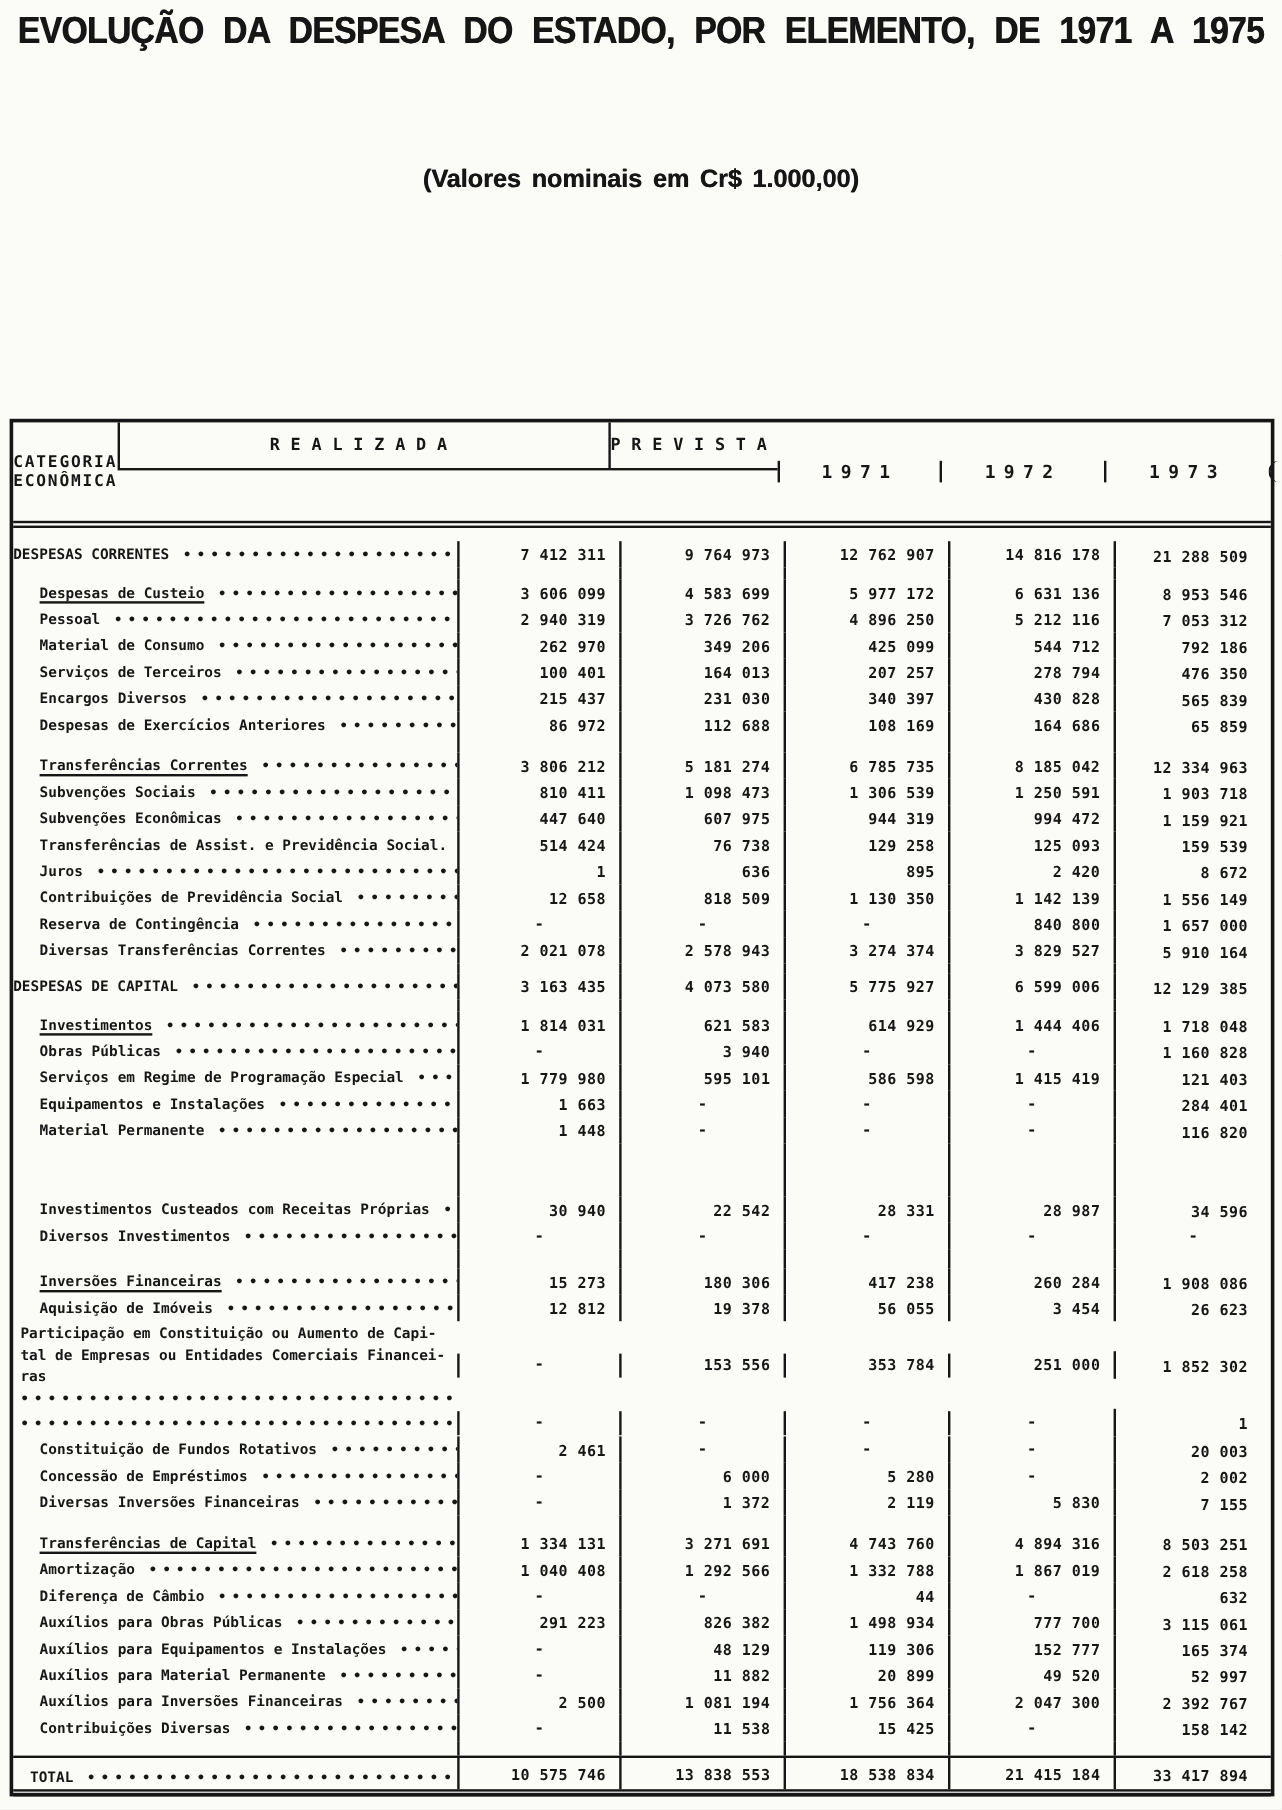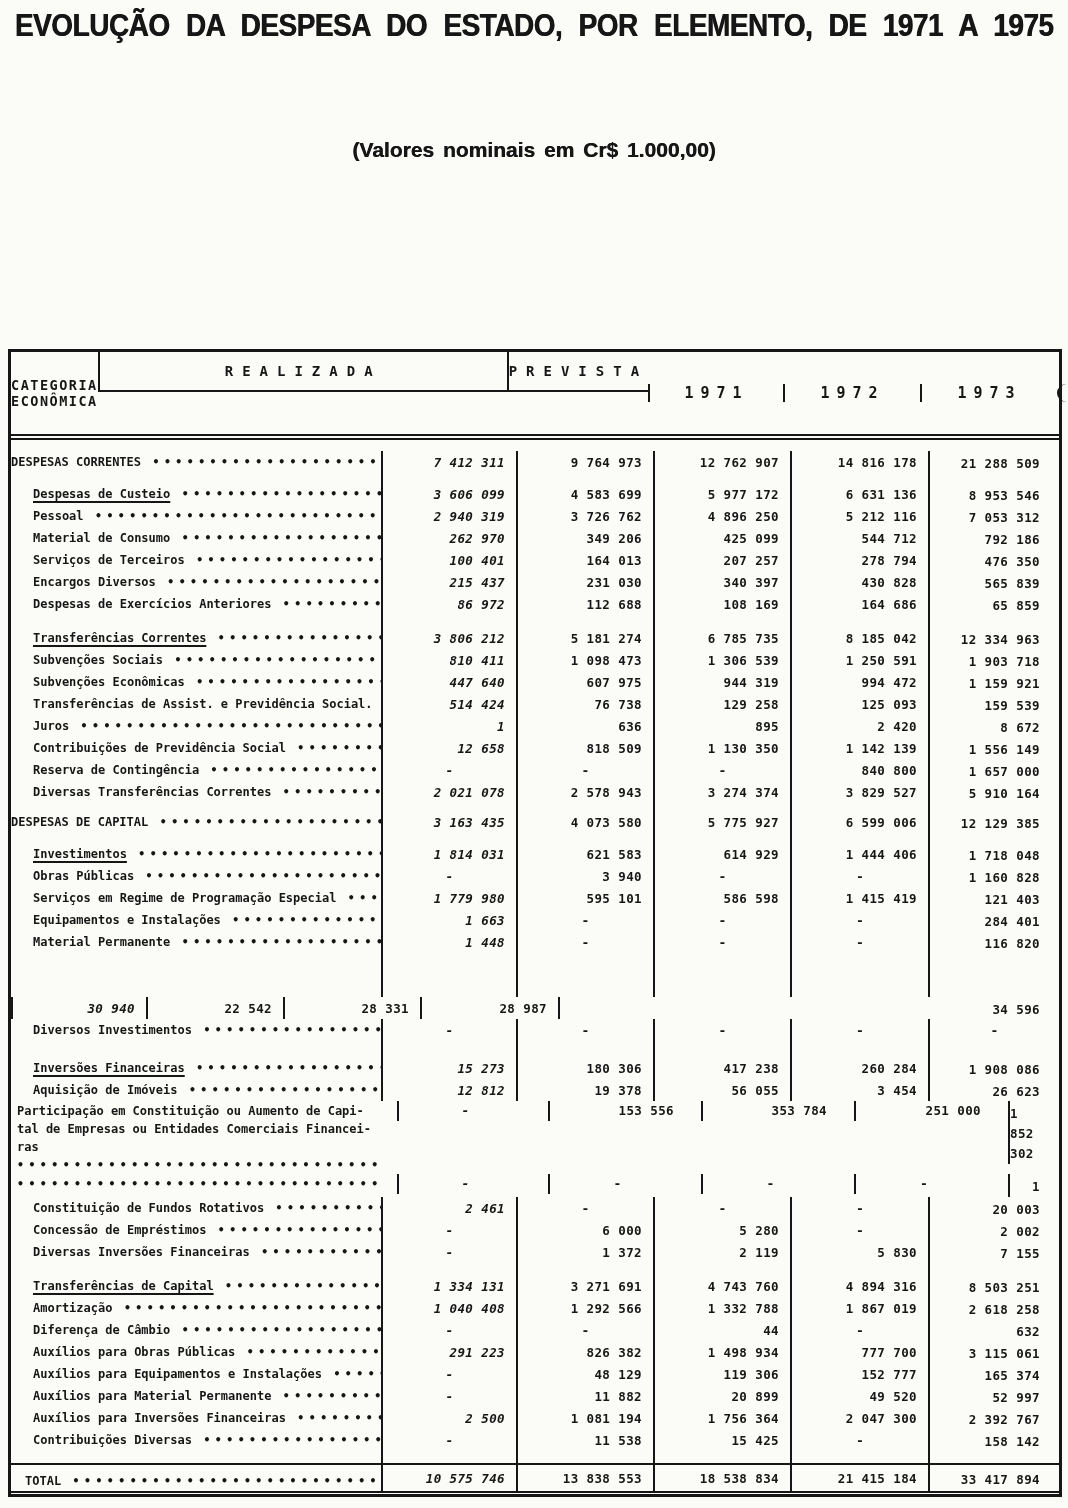--- a/index.html
+++ b/index.html
@@ -37,32 +37,32 @@
     font-size:15px;letter-spacing:7px;border-left:2px solid var(--ink);}
   .y1{width:var(--c1);} .y2{width:var(--c2);} .y3{width:var(--c3);} .y4{width:var(--c4);border-radius:21px;} .y5{flex:1;}
 
   
   .tbody{flex:1;display:flex;flex-direction:column;padding-top:11px;}
   .row{display:flex;min-height:0;flex:0 0 auto;}
   .row.std,.row.caps,.row.sub,.row.subu{height:22px;}
   .c{display:flex;}
   .c0{width:var(--c0);overflow:hidden;white-space:nowrap;display:block;
     line-height:22px;font-size:12px;}
-  .c1{width:var(--c1);font-style:italic;} .c2{width:var(--c2);} .c3{width:var(--c3);} .c4{width:var(--c4);} .c5{flex:1;}
+  .c1{width:var(--c1);} .c2{width:var(--c2);} .c3{width:var(--c3);} .c4{width:var(--c4);} .c5{flex:1;}
   .c1,.c2,.c3,.c4,.c5{border-left:2px solid var(--ink);align-items:center;
     font-size:12.5px;letter-spacing:0.4px;}
   .num{justify-content:flex-end;padding-right:11px;}
   .c5.num{padding-right:19px;padding-top:3px;}
   .dash{justify-content:center;font-size:13px;}
   .caps .c0{}
   .sub .c0,.subu .c0{padding-left:22px;}
   .subu .lt{text-decoration:underline;text-decoration-thickness:2px;text-underline-offset:3px;}
   .wrap .c0{padding-left:6px;white-space:normal;line-height:18px;padding-top:1px;}
   .wrap .lt{white-space:pre-line;}
-  .wrap{align-items:flex-start;gap:16px;}
+  .wrap{align-items:center;}
   .wrap .c1,.wrap .c2,.wrap .c3,.wrap .c4,.wrap .c5{align-items:flex-end;line-height:20px;}
   .dots{white-space:nowrap;letter-spacing:4.5px;font-size:11.5px;}
   .dots::after{content:" ••••••••••••••••••••••••••••••••••••••••••••••••••••••••••••••••••••••••••••••••••••••••••";}
   .row.total{height:34px;border-top:2px solid var(--ink);border-bottom:6px double var(--ink);}
   .total .c0{padding-left:14px;line-height:32px;}
   .total .c1,.total .c2,.total .c3,.total .c4,.total .c5{font-size:12.5px;}
   .row.spacer .c0{height:100%;}
 </style>
 </head>
 <body>
@@ -291,20 +291,21 @@
         </div>
         <div class="row spacer" style="height: 44px;">
           <div class="c c0"></div>
           <div class="c c1 num"></div>
           <div class="c c2 num"></div>
           <div class="c c3 num"></div>
           <div class="c c4 num"></div>
           <div class="c c5 num"></div>
         </div>
         <div class="row sub">
+          <div class="c c0"><span class="lt">Investimentos Custeados com Receitas Próprias</span><span class="dots"></span></div>
           <div class="c c1 num">30 940</div>
           <div class="c c2 num">22 542</div>
           <div class="c c3 num">28 331</div>
           <div class="c c4 num">28 987</div>
           <div class="c c5 num">34 596</div>
         </div>
         <div class="row sub">
           <div class="c c0"><span class="lt">Diversos Investimentos</span><span class="dots"></span></div>
           <div class="c c1 dash">-</div>
           <div class="c c2 dash">-</div>

